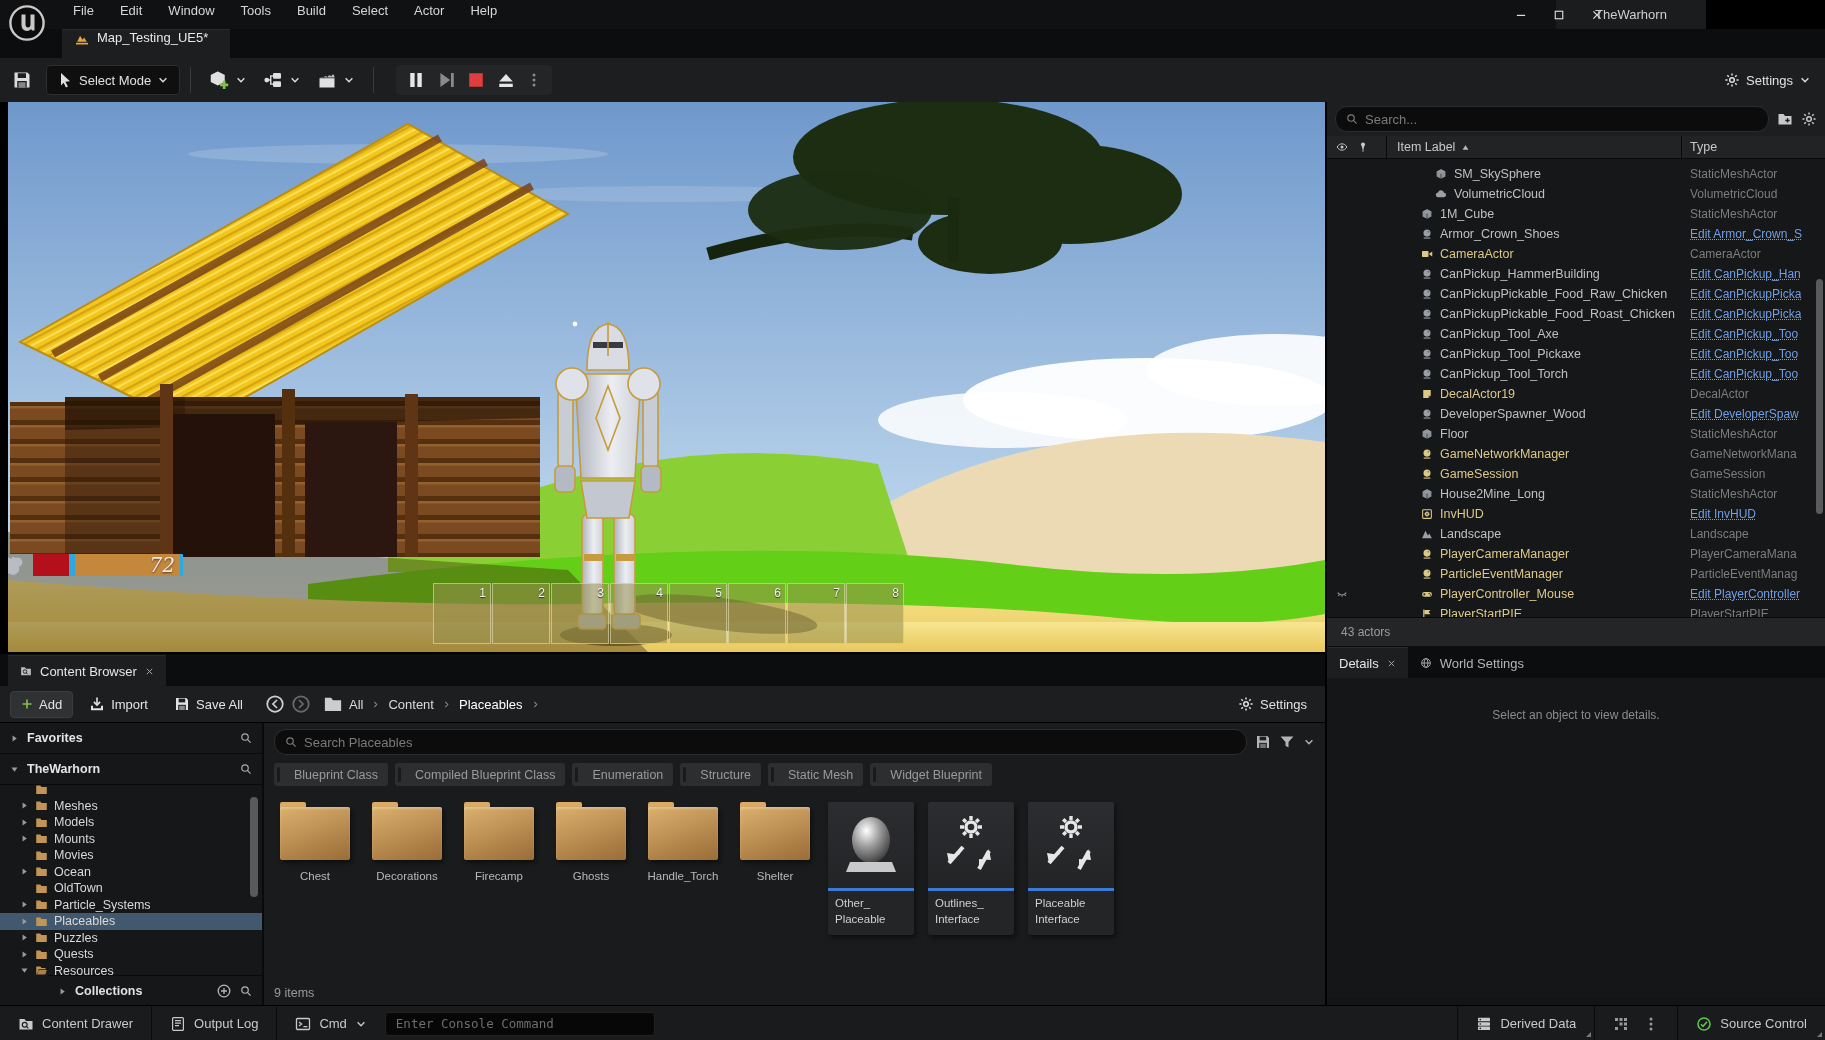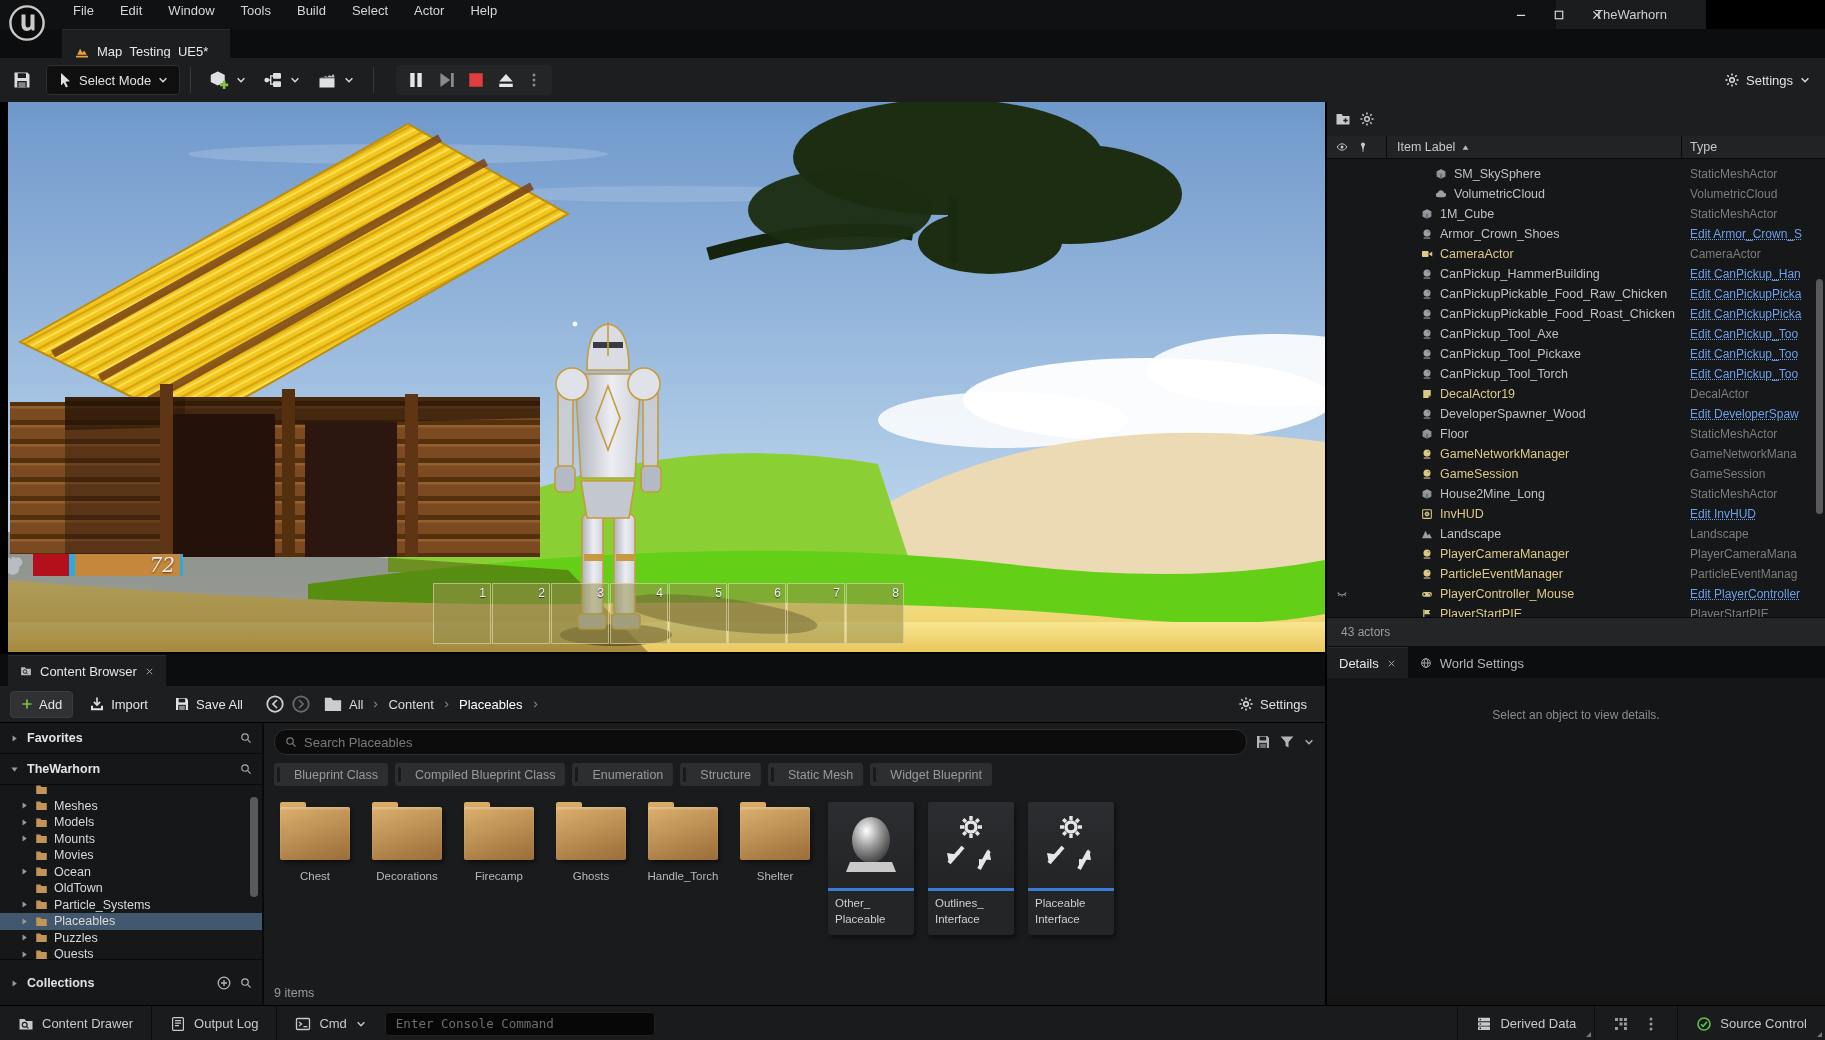--- a/index.html
+++ b/index.html
@@ -14,21 +14,21 @@
 
   
   #menubar{left:0;top:0;width:1617px;height:29px;background:#101112;display:flex;}
   #menus{display:flex;margin-left:62px;gap:4px;}
   .menu-item{padding:3px 11px;color:#d6d6d6;font-size:13px;cursor:default;}
   #win-title{position:absolute;left:1556px;top:0;height:29px;width:150px;background:#1b1c1e;
              display:flex;align-items:center;justify-content:center;color:#cfcfcf;font-size:13px;}
   #win-controls{position:absolute;right:6px;top:0;height:29px;display:flex;gap:26px;align-items:center;color:#ddd;padding-right:8px;}
   #ue-logo{left:7px;top:3px;width:40px;height:40px;z-index:5;}
   #tabrow{left:0;top:29px;width:1825px;height:29px;background:#0c0d0e;display:flex;}
-  #level-tab{margin-left:62px;height:29px;background:#1d1e20;display:flex;align-items:flex-end;gap:7px;
+  #level-tab{margin-left:62px;height:29px;background:#1d1e20;display:flex;align-items:flex-start;gap:7px;
              padding:0 22px 0 12px;border-top:1px solid #2a2b2d;color:#e8e8e8;}
   #toolbar{left:0;top:58px;width:1825px;height:44px;background:#1d1e20;display:flex;align-items:center;border-bottom:1px solid #000;}
   .tb-sep{width:1px;height:26px;background:#3a3a3a;margin:0 10px;}
   .tb-btn{display:flex;align-items:center;gap:6px;color:#e0e0e0;padding:6px 8px;border-radius:4px;}
   #select-mode{background:#0f0f10;border:1px solid #2e2e2e;padding:6px 10px;margin-left:14px;}
   .playgrp{display:flex;align-items:center;gap:10px;background:#242527;border-radius:4px;padding:5px 10px;margin-left:12px;}
   #tb-settings{position:absolute;right:14px;display:flex;gap:6px;align-items:center;color:#e0e0e0;}
 
   
   #viewport{left:8px;top:102px;width:1317px;height:550px;background:#5d83b4;overflow:hidden;}
@@ -80,21 +80,21 @@
   #cb-body{display:flex;height:283px;}
   #cb-sidebar{width:262px;border-right:2px solid #0a0a0a;display:flex;flex-direction:column;background:#161718;}
   .side-hdr{height:30px;display:flex;align-items:center;gap:8px;padding:0 10px;color:#e4e4e4;font-weight:bold;font-size:12.5px;border-bottom:1px solid #0a0a0a;}
   .side-hdr .ic.right{margin-left:auto;color:#aaa;}
   #cb-tree{flex:1;overflow:hidden;position:relative;padding-top:2px;}
   .t-row{height:16.5px;display:flex;align-items:center;gap:5px;padding-left:20px;font-size:12.5px;color:#d8d8d8;white-space:nowrap;}
   .t-row.sel{background:#41586f;}
   .t-caret{width:9px;height:9px;color:#9a9a9a;flex:0 0 auto;}
   .t-folder{width:15px;height:13px;color:#c29455;flex:0 0 auto;}
   #tree-scroll{position:absolute;right:4px;top:12px;width:8px;height:100px;background:#5a5a5a;border-radius:4px;}
-  #collections{height:30px;display:flex;align-items:center;gap:8px;padding:8px 10px;border-top:1px solid #0a0a0a;color:#e0e0e0;font-weight:bold;font-size:12.5px;}
+  #collections{height:30px;display:flex;align-items:center;gap:8px;padding:0 10px;border-top:1px solid #0a0a0a;color:#e0e0e0;font-weight:bold;font-size:12.5px;margin-left:48px;}
   #cb-main{flex:1;display:flex;flex-direction:column;background:#1a1b1c;position:relative;}
   #cb-filter-row{display:flex;align-items:center;gap:8px;padding:6px 10px 2px;}
   #cb-search{width:478px;}
   #chips{display:flex;gap:7px;padding:6px 10px;}
   .chip{height:23px;background:#2d2e30;border-radius:3px;color:#9a9a9a;font-size:12.5px;
         display:flex;align-items:center;padding:0 10px 0 20px;position:relative;}
   .chip::before{content:"";position:absolute;left:3px;top:4px;bottom:4px;width:3px;background:#1a1a1a;border-radius:2px;}
   #grid{display:flex;gap:14px;padding:10px 12px;align-items:flex-start;}
   .foldtile{width:78px;display:flex;flex-direction:column;align-items:center;gap:10px;}
   .foldimg{width:70px;height:58px;position:relative;}
@@ -431,20 +431,31 @@
         <b>7</b>
       </div>
       <div class="slot">
         <b>8</b>
       </div>
     </div>
 </div>
 
 <div id="right-panel" class="abs">
   <div id="outliner-search-row">
+    <div class="searchbox">
+      <span class="ic ic-sm">
+          <svg viewBox="0 0 16 16" xmlns="http://www.w3.org/2000/svg">
+            <g fill="none" stroke="currentColor" stroke-width="1.6">
+              <circle cx="6.7" cy="6.7" r="4.3"></circle>
+              <path d="M9.9 9.9l4.2 4.2"></path>
+            </g>
+          </svg>
+        </span>
+      <span>Search...</span>
+    </div>
     <span class="ic" style="color:#c9c9c9">
         <svg viewBox="0 0 16 16" xmlns="http://www.w3.org/2000/svg">
           <path d="M1.5 3h5L8 5h6.5v8.5h-13z" fill="currentColor"></path>
           <path d="M10.5 7.2v4.4M8.3 9.4h4.4" stroke="#1d1e20" stroke-width="1.5"></path>
         </svg>
       </span>
     <span class="ic" style="color:#c9c9c9">
         <svg viewBox="0 0 16 16" xmlns="http://www.w3.org/2000/svg">
           <g fill="none" stroke="currentColor" stroke-width="1.5">
             <circle cx="8" cy="8" r="2.3"></circle>

